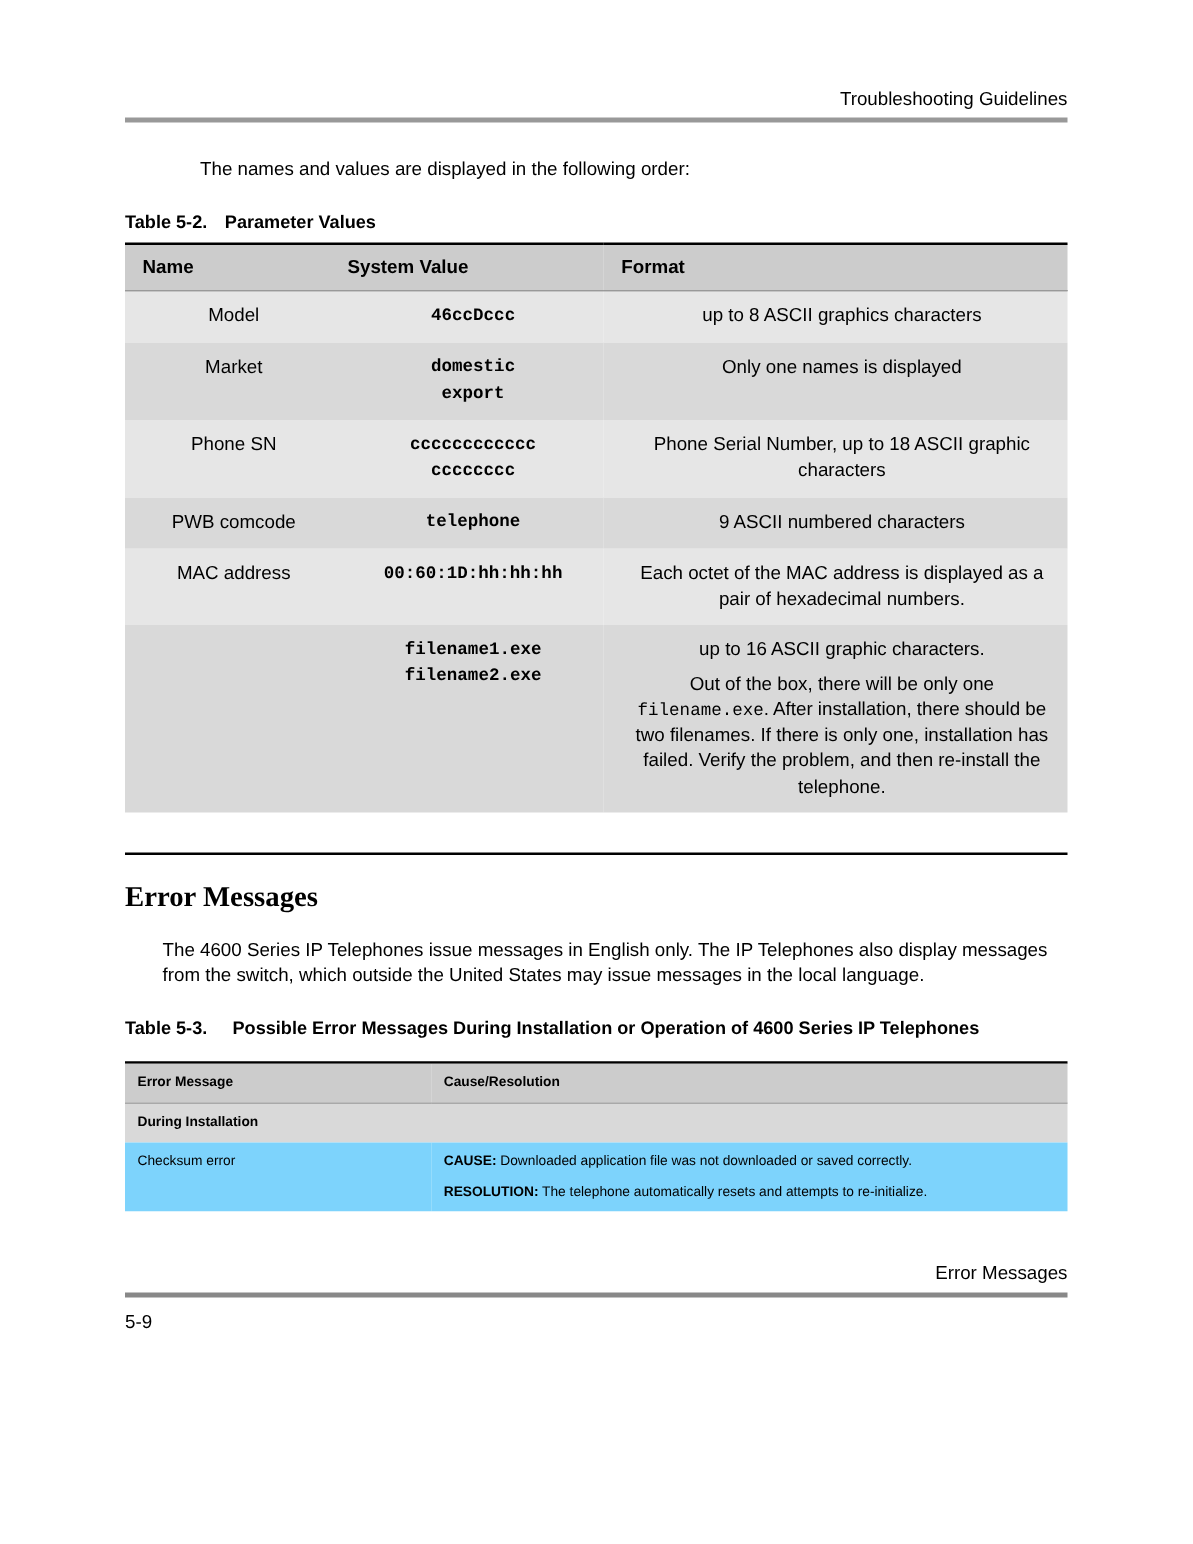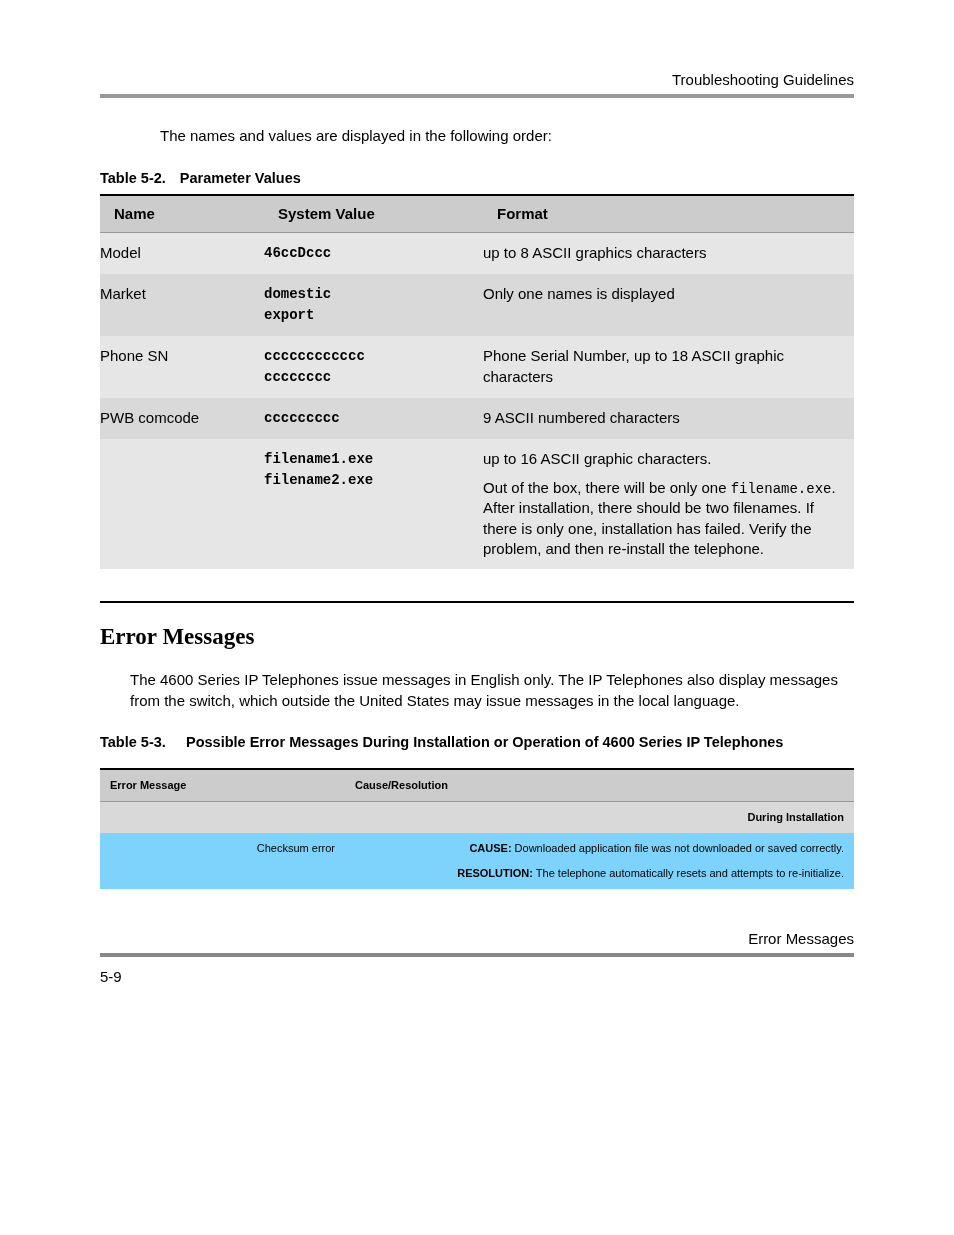--- a/index.html
+++ b/index.html
@@ -47,22 +47,23 @@
     border-top: 2px solid #000;
   }
   table.param thead th {
     text-align: left;
     font-weight: bold;
     padding: 8px 10px 8px 14px;
     background: #ccc;
     border-bottom: 1px solid #999;
   }
   table.param tbody td {
-    padding: 10px 10px 10px 0;
+    padding: 10px 10px 10px 20px;
     vertical-align: top;
+    text-align: center;
   }
   table.param tbody tr:nth-child(odd)  td { background: #e6e6e6; }
   table.param tbody tr:nth-child(even) td { background: #d9d9d9; }
   .mono {
     font-family: "Courier New", monospace;
     font-weight: bold;
     font-size: 14px;
     line-height: 1.5;
     white-space: pre-line;
   }
@@ -109,21 +110,20 @@
   table.err thead th {
     text-align: left;
     font-weight: bold;
     padding: 8px 10px;
     background: #ccc;
     border-bottom: 1px solid #999;
   }
   table.err tbody td {
     padding: 8px 10px;
     vertical-align: top;
-    text-align: right;
   }
   .err-col1 { width: 225px; }
   .sect-head td {
     background: #d9d9d9;
     font-weight: bold;
   }
   .err-body td { background: #7dd3fc; }
   .cause-block { margin-bottom: 10px; }
   .footer-right {
     text-align: right;
@@ -169,22 +169,27 @@
       <td>Only one names is displayed</td>
     </tr>
     <tr>
       <td>Phone SN</td>
       <td class="mono">cccccccccccc
 cccccccc</td>
       <td>Phone Serial Number, up to 18 ASCII graphic characters</td>
     </tr>
     <tr>
       <td>PWB comcode</td>
-      <td class="mono">ccccccccc</td>
+      <td class="mono">telephone</td>
       <td>9 ASCII numbered characters</td>
+    </tr>
+    <tr>
+      <td>MAC address</td>
+      <td class="mono">00:60:1D:hh:hh:hh</td>
+      <td>Each octet of the MAC address is displayed as a pair of hexadecimal numbers.</td>
     </tr>
     <tr>
       <td></td>
       <td class="mono">filename1.exe
 filename2.exe</td>
       <td>
         <div style="margin-bottom:8px">up to 16 ASCII graphic characters.</div>
         <div>
           <span>Out of the box, there will be only one </span><span class="inline-mono">filename.exe</span><span>. After installation, there should be two filenames. If there is only one, installation has failed. Verify the problem, and then re-install the telephone.</span>
         </div>

